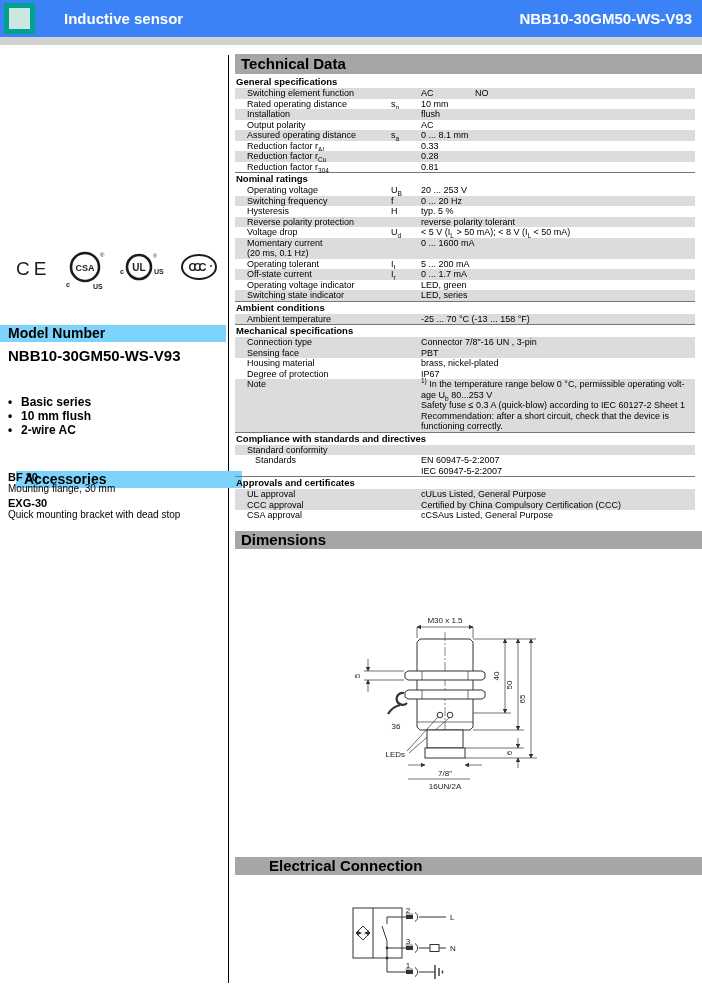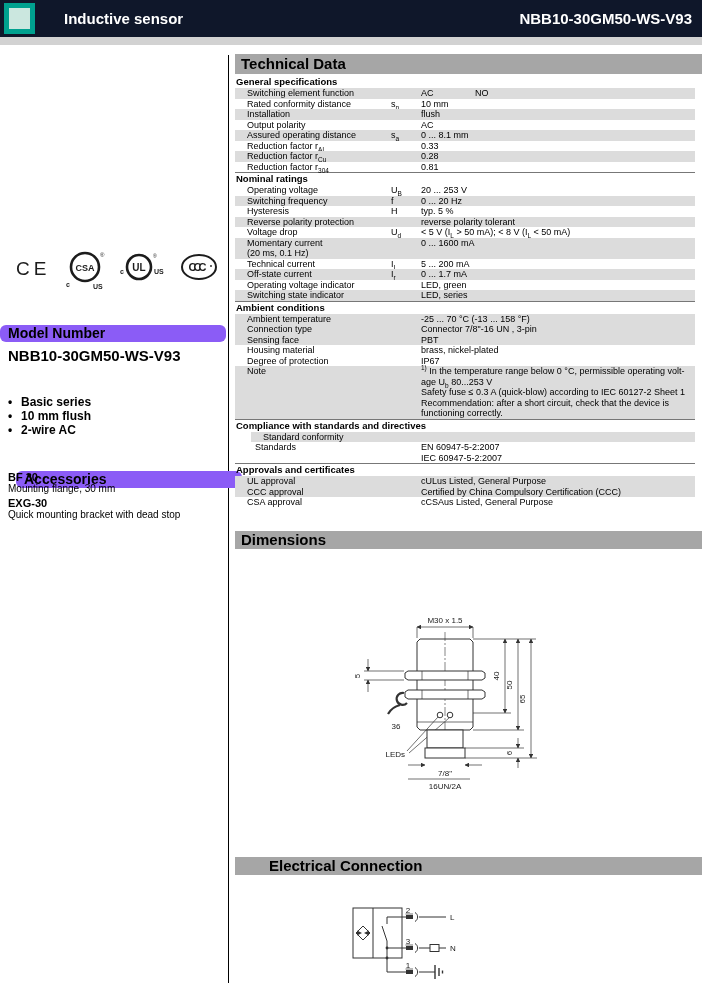--- a/index.html
+++ b/index.html
@@ -1,33 +1,33 @@
 <!DOCTYPE html>
 <html><head>
 <meta charset="utf-8">
 <style>
   html,body{margin:0;padding:0;background:#fff;}
   #page{position:relative;width:702px;height:988px;background:#fff;overflow:hidden;
         font-family:"Liberation Sans",sans-serif;color:#000;}
   
-  .header-bar{position:absolute;left:0;top:0;width:702px;height:37px;background:#0f172a;}
+  .header-bar{position:absolute;left:0;top:0;width:702px;height:37px;background:#3b82f6;}
   .logo-square{position:absolute;left:4px;top:3px;width:21px;height:21px;
                border:5px solid #00a18f;background:#cbe7df;}
   .header-title{position:absolute;left:64px;top:0;line-height:37px;font-size:15px;
                 font-weight:bold;color:#fff;}
   .header-model{position:absolute;right:10px;top:0;line-height:37px;font-size:15px;
                 font-weight:bold;color:#fff;}
   .header-strip{position:absolute;left:0;top:37px;width:702px;height:8px;background:#d2d2d2;}
   .v-divider{position:absolute;left:228px;top:55px;width:1px;height:928px;background:#000;}
   
   .certs{position:absolute;left:10px;top:244px;width:212px;height:50px;}
   .certs text{fill:#1c1c1c;}
   .certs .ring{fill:none;stroke:#1c1c1c;}
-  .side-bar{position:absolute;left:0;width:226px;height:17px;background:#8b5cf6;
-            font-size:14px;font-weight:bold;line-height:17px;padding-left:8px;box-sizing:border-box;border-radius:6px;}
+  .side-bar{position:absolute;left:0;width:226px;height:17px;background:#7dd3fc;
+            font-size:14px;font-weight:bold;line-height:17px;padding-left:8px;box-sizing:border-box;}
   .mb-bar{top:325px;} .ft-bar{top:374px;} .ac-bar{top:471px;margin-left:16px;}
   .model-value{position:absolute;left:8px;top:347px;font-size:15px;font-weight:bold;}
   .features{position:absolute;left:8px;top:395px;}
   .feat{font-size:12px;font-weight:bold;line-height:14px;}
   .feat::before{content:"\2022";display:inline-block;width:13px;}
   .accessories{position:absolute;left:8px;top:468px;width:210px;}
   .acc-name{font-size:11px;font-weight:bold;line-height:12px;margin-top:3px;}
   .acc-desc{font-size:10px;line-height:11px;}
   
   .sec-bar{position:absolute;left:235px;width:516px;background:#a6a6a6;font-weight:bold;
@@ -113,21 +113,21 @@
 
   <div class="sec-bar tech">Technical Data</div>
   <div class="t-table">
       <div class="t-sec">General specifications</div>
       <div class="t-row stripe" style="min-height: 10.5px;">
         <span class="t-label">Switching element function</span>
         <span class="t-val">AC</span>
         <span class="t-val2">NO</span>
       </div>
       <div class="t-row" style="min-height: 10.5px;">
-        <span class="t-label">Rated conformity distance</span>
+        <span class="t-label">Rated operating distance</span>
         <span class="t-sym">s<sub>n</sub></span>
         <span class="t-val">10 mm</span>
       </div>
       <div class="t-row stripe" style="min-height: 10.5px;">
         <span class="t-label">Installation</span>
         <span class="t-val">flush</span>
       </div>
       <div class="t-row" style="min-height: 10.5px;">
         <span class="t-label">Output polarity</span>
         <span class="t-val">AC</span>
@@ -172,21 +172,21 @@
       <div class="t-row" style="min-height: 10.5px;">
         <span class="t-label">Voltage drop</span>
         <span class="t-sym">U<sub>d</sub></span>
         <span class="t-val">&lt; 5 V (I<sub>L</sub> &gt; 50 mA); &lt; 8 V (I<sub>L</sub> &lt; 50 mA)</span>
       </div>
       <div class="t-row stripe" style="min-height: 21px; padding-left: 28px;">
         <span class="t-label">Momentary current<br>(20 ms, 0.1 Hz)</span>
         <span class="t-val">0 ... 1600 mA</span>
       </div>
       <div class="t-row" style="min-height: 10.5px;">
-        <span class="t-label">Technical current</span>
+        <span class="t-label">Operating tolerant</span>
         <span class="t-sym">I<sub>L</sub></span>
         <span class="t-val">5 ... 200 mA</span>
       </div>
       <div class="t-row stripe" style="min-height: 10.5px;">
         <span class="t-label">Off-state current</span>
         <span class="t-sym">I<sub>r</sub></span>
         <span class="t-val">0 ... 1.7 mA</span>
       </div>
       <div class="t-row" style="min-height: 10.5px;">
         <span class="t-label">Operating voltage indicator</span>
@@ -194,20 +194,21 @@
       </div>
       <div class="t-row stripe" style="min-height: 10.5px;">
         <span class="t-label">Switching state indicator</span>
         <span class="t-val">LED, series</span>
       </div>
       <div class="t-sec bt">Ambient conditions</div>
       <div class="t-row stripe" style="min-height: 10.5px;">
         <span class="t-label">Ambient temperature</span>
         <span class="t-val">-25 ... 70 °C (-13 ... 158 °F)</span>
       </div>
+      <div class="t-sec bt">Mechanical specifications</div>
       <div class="t-row stripe" style="min-height: 10.5px;">
         <span class="t-label">Connection type</span>
         <span class="t-val">Connector 7/8"-16 UN , 3-pin</span>
       </div>
       <div class="t-row stripe" style="min-height: 10.5px;">
         <span class="t-label">Sensing face</span>
         <span class="t-val">PBT</span>
       </div>
       <div class="t-row" style="min-height: 10.5px;">
         <span class="t-label">Housing material</span>
@@ -215,21 +216,21 @@
       </div>
       <div class="t-row" style="min-height: 10.5px;">
         <span class="t-label">Degree of protection</span>
         <span class="t-val">IP67</span>
       </div>
       <div class="t-row stripe" style="min-height: 52.5px;">
         <span class="t-label">Note</span>
         <span class="t-val"><sup>1)</sup> In the temperature range below 0 °C, permissible operating volt-<br>age U<sub>b</sub> 80...253 V<br>Safety fuse ≤ 0.3 A (quick-blow) according to IEC 60127-2 Sheet 1<br>Recommendation: after a short circuit, check that the device is<br>functioning correctly.</span>
       </div>
       <div class="t-sec bt">Compliance with standards and directives</div>
-      <div class="t-row stripe" style="min-height: 10.5px; margin-left: 16px;">
+      <div class="t-row stripe" style="min-height: 10.5px;">
         <span class="t-label">Standard conformity</span>
       </div>
       <div class="t-row" style="min-height: 21px;">
         <span class="t-label ind2">Standards</span>
         <span class="t-val">EN 60947-5-2:2007<br>IEC 60947-5-2:2007</span>
       </div>
       <div class="t-sec bt">Approvals and certificates</div>
       <div class="t-row stripe" style="min-height: 10.5px;">
         <span class="t-label">UL approval</span>
         <span class="t-val">cULus Listed, General Purpose</span>

